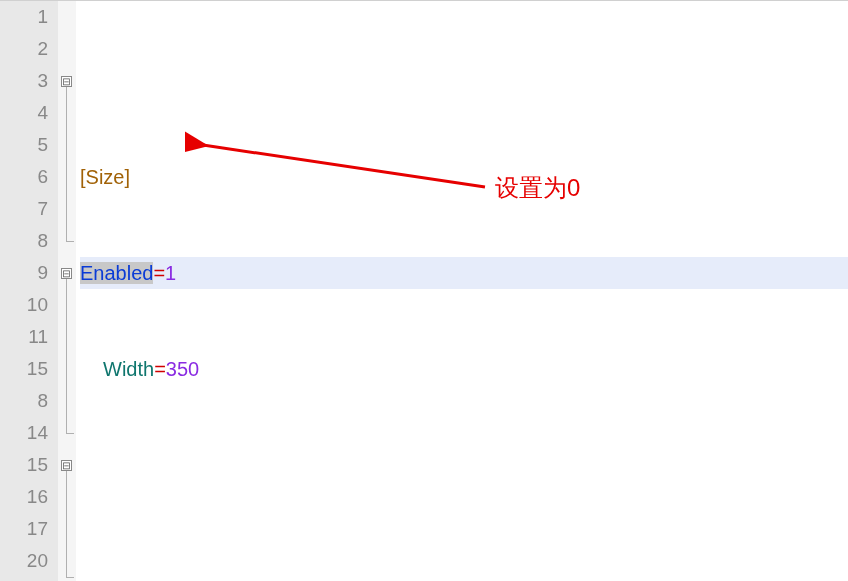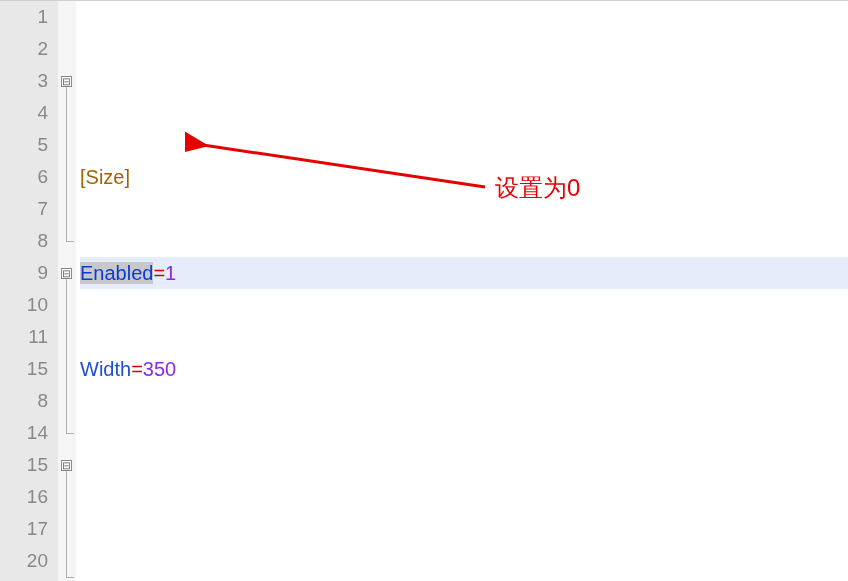--- a/index.html
+++ b/index.html
@@ -64,21 +64,21 @@
       flex: 1;
       line-height: 32px;
       padding-left: 4px;
       white-space: pre;
       color: #000;
     }
     .code .row { height: 32px; position: relative; }
     .code .row.hl { background: #e6ecfa; }
     .comment { color: #158c15; }
     .section { color: #a16207; }
-    .key { color: #1d4ed8; }
+    .key { color: #0f766e; margin-left: 23px; }
     .eq { color: #d00000; }
     .val { color: #8a2be2; }
     .sel {
       background: #c8c8c8;
       color: #0a3bd6;
     }
     .annotation {
       position: absolute;
       pointer-events: none;
       z-index: 10;

